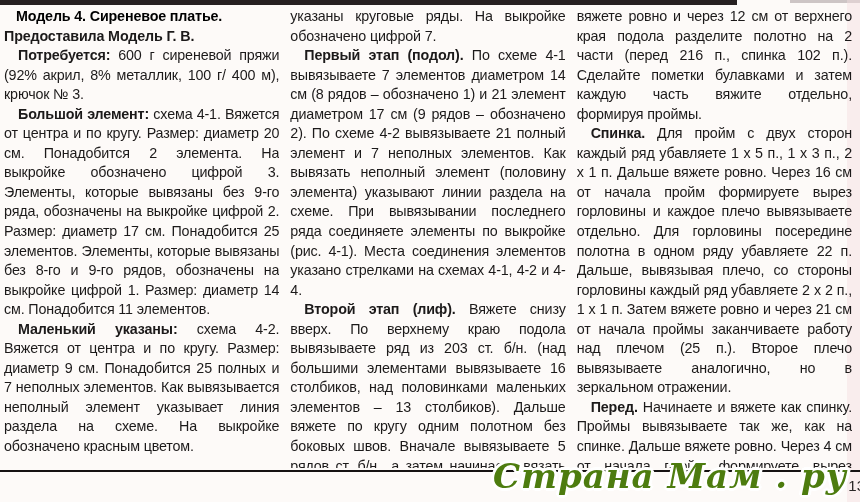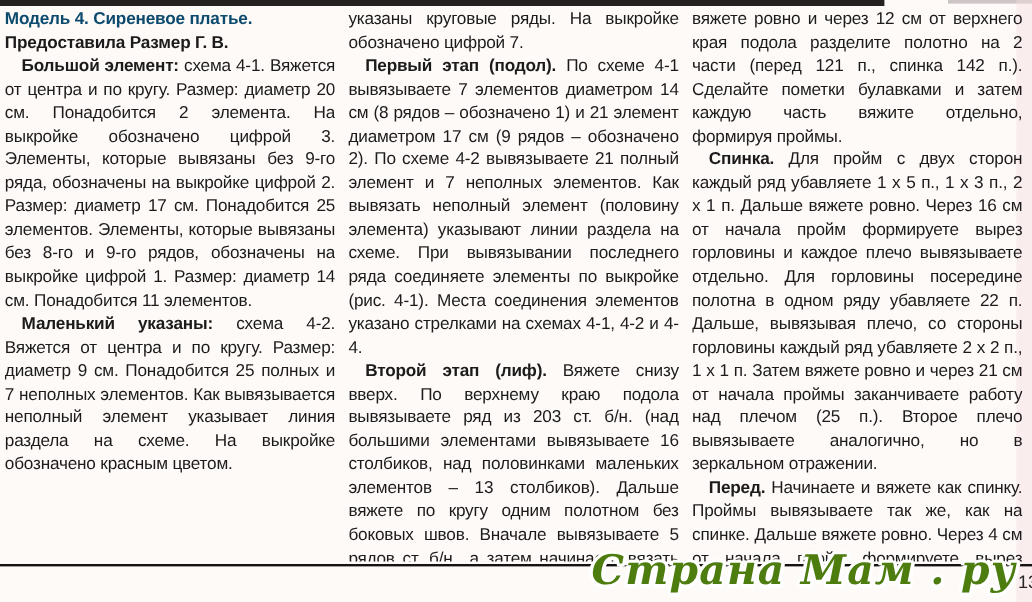--- a/index.html
+++ b/index.html
@@ -42,32 +42,33 @@
 </style>
 </head>
 <body>
 
 <div class="top-band"></div>
 <div class="top-band-right"></div>
 <div class="edge-tint"></div>
 
 <div class="columns">
   <div class="column">
-      <p><span class="lead" style="color: #0c4a6e;">Модель 4. Сиреневое платье.</span></p>
-      <p><span class="lead">Предоставила Размер Г. В.</span></p>
+      <p><span class="lead" style="color: #000000; margin-left: 12px;">Модель 4. Сиреневое платье.</span></p>
+      <p><span class="lead">Предоставила Модель Г. В.</span></p>
+      <p class="indent"><span class="lead">Потребуется:</span><span> 600 г сиреневой пряжи (92% акрил, 8% металлик, 100 г/ 400 м), крючок № 3.</span></p>
       <p class="indent"><span class="lead">Большой элемент:</span><span> схема 4-1. Вяжется от центра и по кругу. Размер: диаметр 20 см. Понадобится 2 элемента. На выкройке обозначено цифрой 3. Элементы, которые вывязаны без 9-го ряда, обозначены на выкройке цифрой 2. Размер: диаметр 17 см. Понадобится 25 элементов. Элементы, которые вывязаны без 8-го и 9-го рядов, обозначены на выкройке цифрой 1. Размер: диаметр 14 см. Понадобится 11 элементов.</span></p>
       <p class="indent"><span class="lead">Маленький указаны:</span><span> схема 4-2. Вяжется от центра и по кругу. Размер: диаметр 9 см. Понадобится 25 полных и 7 неполных элементов. Как вывязывается неполный элемент указывает линия раздела на схеме. На выкройке обозначено красным цветом.</span></p>
     </div>
   <div class="column">
       <p><span>указаны круговые ряды. На выкройке обозначено цифрой 7.</span></p>
       <p class="indent"><span class="lead">Первый этап (подол).</span><span> По схеме 4-1 вывязываете 7 элементов диаметром 14 см (8 рядов – обозначено 1) и 21 элемент диаметром 17 см (9 рядов – обозначено 2). По схеме 4-2 вывязываете 21 полный элемент и 7 неполных элементов. Как вывязать неполный элемент (половину элемента) указывают линии раздела на схеме. При вывязывании последнего ряда соединяете элементы по выкройке (рис. 4-1). Места соединения элементов указано стрелками на схемах 4-1, 4-2 и 4-4.</span></p>
       <p class="indent"><span class="lead">Второй этап (лиф).</span><span> Вяжете снизу вверх. По верхнему краю подола вывязываете ряд из 203 ст. б/н. (над большими элементами вывязываете 16 столбиков, над половинками маленьких элементов – 13 столбиков). Дальше вяжете по кругу одним полотном без боковых швов. Вначале вывязываете 5 рядов ст. б/н., а затем начинаете вязать основным узором (ст. с/н). Для расширения к линии окружности груди на передней части по двум вытачкам каждый ряд прибавляете 1 х 3 п., 7 х 1 п. Дальше</span></p>
     </div>
   <div class="column">
-      <p><span>вяжете ровно и через 12 см от верхнего края подола разделите полотно на 2 части (перед 121 п., спинка 142 п.). Сделайте пометки булавками и затем каждую часть вяжите отдельно, формируя проймы.</span></p>
+      <p><span>вяжете ровно и через 12 см от верхнего края подола разделите полотно на 2 части (перед 216 п., спинка 102 п.). Сделайте пометки булавками и затем каждую часть вяжите отдельно, формируя проймы.</span></p>
       <p class="indent"><span class="lead">Спинка.</span><span> Для пройм с двух сторон каждый ряд убавляете 1 х 5 п., 1 х 3 п., 2 х 1 п. Дальше вяжете ровно. Через 16 см от начала пройм формируете вырез горловины и каждое плечо вывязываете отдельно. Для горловины посередине полотна в одном ряду убавляете 22 п. Дальше, вывязывая плечо, со стороны горловины каждый ряд убавляете 2 х 2 п., 1 х 1 п. Затем вяжете ровно и через 21 см от начала проймы заканчиваете работу над плечом (25 п.). Второе плечо вывязываете аналогично, но в зеркальном отражении.</span></p>
       <p class="indent"><span class="lead">Перед.</span><span> Начинаете и вяжете как спинку. Проймы вывязываете так же, как на спинке. Дальше вяжете ровно. Через 4 см от начала пройм формируете вырез горловины и каждое плечо вывязываете отдельно. Для горловины посередине полотна в одном ряду убавляете 31 п. Дальше, вывязывая плечо, со стороны горловины каждый ряд убавляете 10 х 1 п. Затем вяжете ровно и через 21 см от начала проймы заканчиваете работу над плечом (25 п.). Второе плечо вывязываете аналогично, но в зер-</span></p>
     </div>
 </div>
 
 <div class="bottom-rule"></div>
 <div class="watermark" style="color: #4d7c0f;">Страна Мам . ру</div>
 <div class="page-number">13</div>
 
 </body></html>

